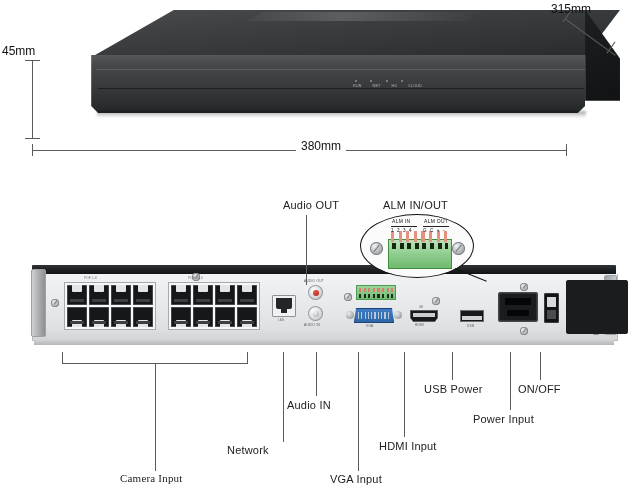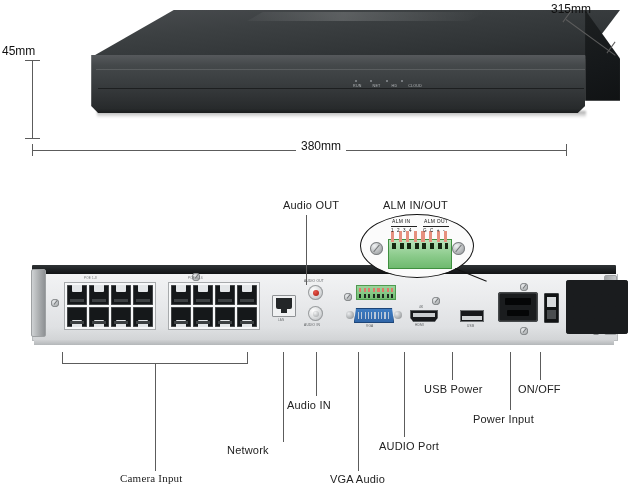--- a/index.html
+++ b/index.html
@@ -431,24 +431,24 @@
   <div class="ln vln" style="left:155px;top:363px;height:108px;"></div>
   <div class="lbl" style="left:120px;top:472px;font-family:Liberation Serif, serif;">Camera Input</div>
 
   <div class="ln vln" style="left:283px;top:352px;height:90px;"></div>
   <div class="lbl" style="left:227px;top:444px;">Network</div>
 
   <div class="ln vln" style="left:316px;top:352px;height:44px;"></div>
   <div class="lbl" style="left:287px;top:399px;">Audio IN</div>
 
   <div class="ln vln" style="left:358px;top:352px;height:119px;"></div>
-  <div class="lbl" style="left:330px;top:473px;">VGA Audio</div>
+  <div class="lbl" style="left:330px;top:473px;">VGA Input</div>
 
   <div class="ln vln" style="left:404px;top:352px;height:85px;"></div>
-  <div class="lbl" style="left:379px;top:440px;">AUDIO Port</div>
+  <div class="lbl" style="left:379px;top:440px;">HDMI Input</div>
 
   <div class="ln vln" style="left:452px;top:352px;height:28px;"></div>
   <div class="lbl" style="left:424px;top:383px;">USB Power</div>
 
   <div class="ln vln" style="left:510px;top:352px;height:58px;"></div>
   <div class="lbl" style="left:473px;top:413px;">Power Input</div>
 
   <div class="ln vln" style="left:540px;top:352px;height:28px;"></div>
   <div class="lbl" style="left:518px;top:383px;">ON/OFF</div>
 

